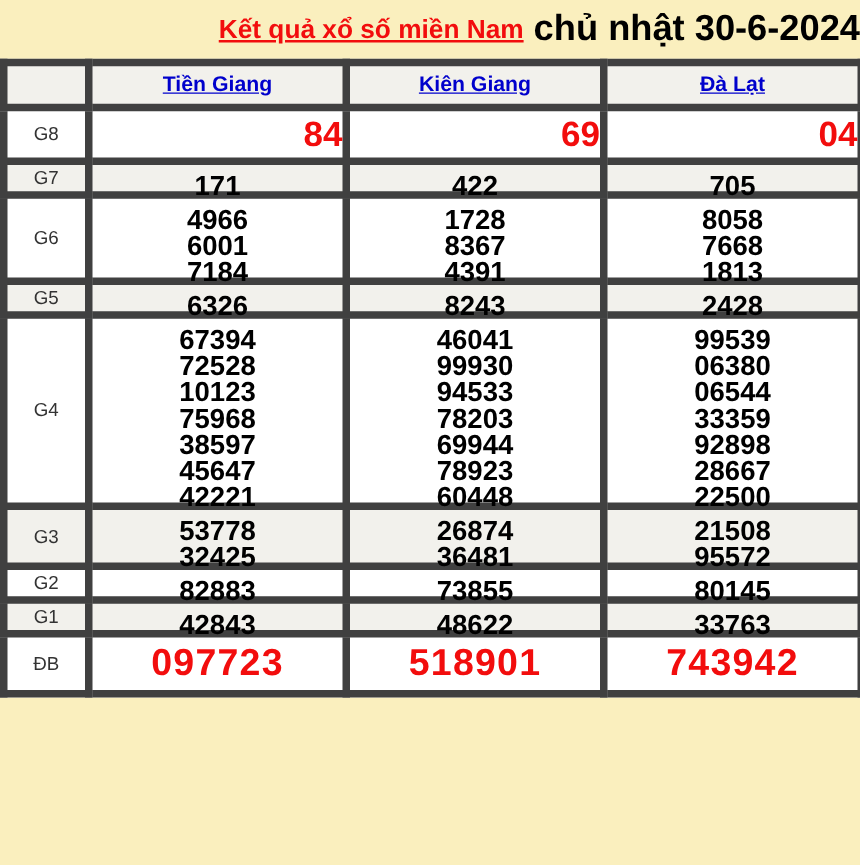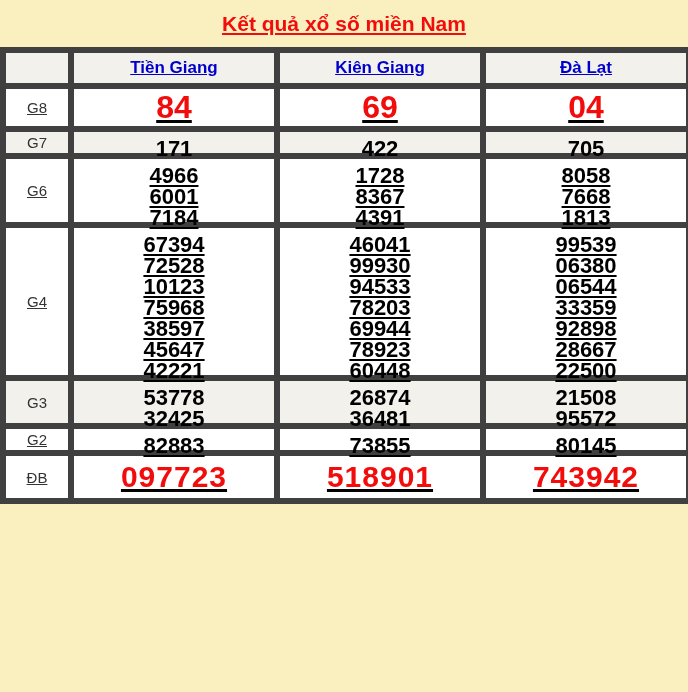--- a/index.html
+++ b/index.html
@@ -12,21 +12,21 @@
     width: 688px;
     height: 692px;
     background: #faefbe;
     overflow: hidden;
   }
   
   .title-bar {
     height: 47px;
     display: flex;
     align-items: center;
-    justify-content: center;
+    justify-content: flex-end;
     gap: 8px;
     white-space: nowrap;
   }
   .title-red {
     color: #f20d0d;
     font-weight: bold;
     font-size: 21px;
     text-decoration: underline;
     cursor: pointer;
   }
@@ -61,49 +61,51 @@
     text-decoration: underline;
     cursor: pointer;
   }
   td.prize-label {
     font-size: 15px;
     font-weight: normal;
     color: #333;
     background: inherit;
   }
   tr.stripe td { background: #f2f1ec; }
-  tr.plain  td { background: #ffffff; text-decoration: underline; }
+  tr.plain  td { background: #ffffff; }
   .num {
     font-weight: bold;
     color: #000;
     font-size: 22px;
     line-height: 33px;
     height: 21px;
   }
   tr.row-g8 .num {
     color: #f20d0d;
-    font-size: 32px;
+    font-size: 28px;
     line-height: 37px;
     height: 37px;
+    text-align: right;
   }
   tr.row-db .num {
     color: #f20d0d;
     font-size: 30px;
     line-height: 42px;
     height: 42px;
     letter-spacing: 1px;
   }
 </style>
 </head>
 <body>
 
 <div class="page">
 
   <div class="title-bar">
     <span class="title-red">Kết quả xổ số miền Nam</span>
+    <span class="title-black">chủ nhật 30-6-2024</span>
   </div>
 
   <table class="results">
     <colgroup>
       <col class="c-label">
       <col class="c-prov">
       <col class="c-prov">
       <col class="c-prov">
     </colgroup>
     <thead>
@@ -150,20 +152,32 @@
             <div class="num">1728</div>
             <div class="num">8367</div>
             <div class="num">4391</div>
           </td>
           <td>
             <div class="num">8058</div>
             <div class="num">7668</div>
             <div class="num">1813</div>
           </td>
         </tr>
+        <tr class="stripe">
+          <td class="prize-label">G5</td>
+          <td>
+            <div class="num">6326</div>
+          </td>
+          <td>
+            <div class="num">8243</div>
+          </td>
+          <td>
+            <div class="num">2428</div>
+          </td>
+        </tr>
         <tr class="plain">
           <td class="prize-label">G4</td>
           <td>
             <div class="num">67394</div>
             <div class="num">72528</div>
             <div class="num">10123</div>
             <div class="num">75968</div>
             <div class="num">38597</div>
             <div class="num">45647</div>
             <div class="num">42221</div>
@@ -207,20 +221,32 @@
           <td>
             <div class="num">82883</div>
           </td>
           <td>
             <div class="num">73855</div>
           </td>
           <td>
             <div class="num">80145</div>
           </td>
         </tr>
+        <tr class="stripe">
+          <td class="prize-label">G1</td>
+          <td>
+            <div class="num">42843</div>
+          </td>
+          <td>
+            <div class="num">48622</div>
+          </td>
+          <td>
+            <div class="num">33763</div>
+          </td>
+        </tr>
         <tr class="plain row-db">
           <td class="prize-label">ĐB</td>
           <td>
             <div class="num">097723</div>
           </td>
           <td>
             <div class="num">518901</div>
           </td>
           <td>
             <div class="num">743942</div>

